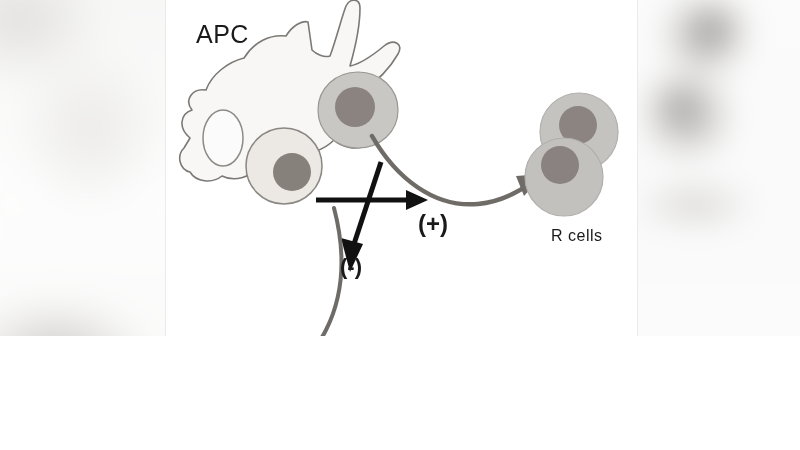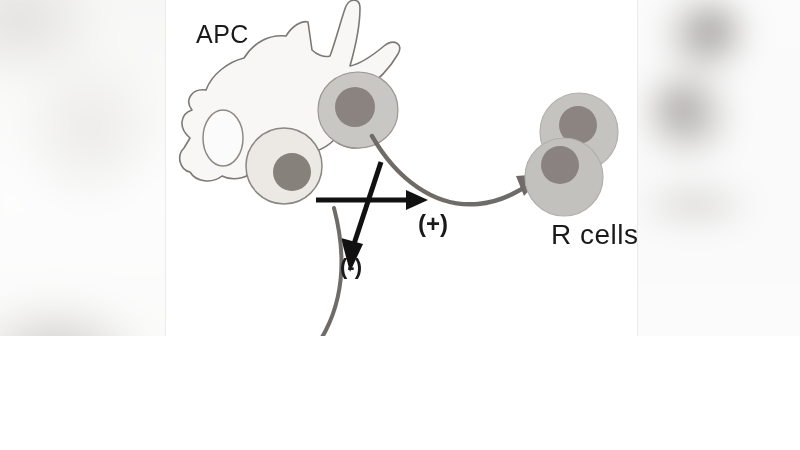--- a/index.html
+++ b/index.html
@@ -72,21 +72,21 @@
 
   
   .lbl {
     position: absolute;
     color: #1a1a1a;
     white-space: nowrap;
     line-height: 1;
     font-family: "Liberation Sans", sans-serif;
   }
   #label-apc     { left: 196px; top: 22px;  font-size: 25px; letter-spacing: .5px; }
-  #label-rcells  { left: 551px; top: 221px; font-size: 28px; letter-spacing: .5px; }
+  #label-rcells  { left: 551px; top: 228px; font-size: 16px; letter-spacing: .5px; }
   #label-ecells  { left: 185px; top: 303px; font-size: 24px; letter-spacing: .5px; }
   #label-plus    { left: 418px; top: 212px; font-size: 24px; font-weight: 600; }
   #label-minus   { left: 340px; top: 256px; font-size: 22px; font-weight: 600; }
 </style>
 </head>
 <body>
 
 <div id="stage">
 
   <div class="blur-panel" id="blur-left">

